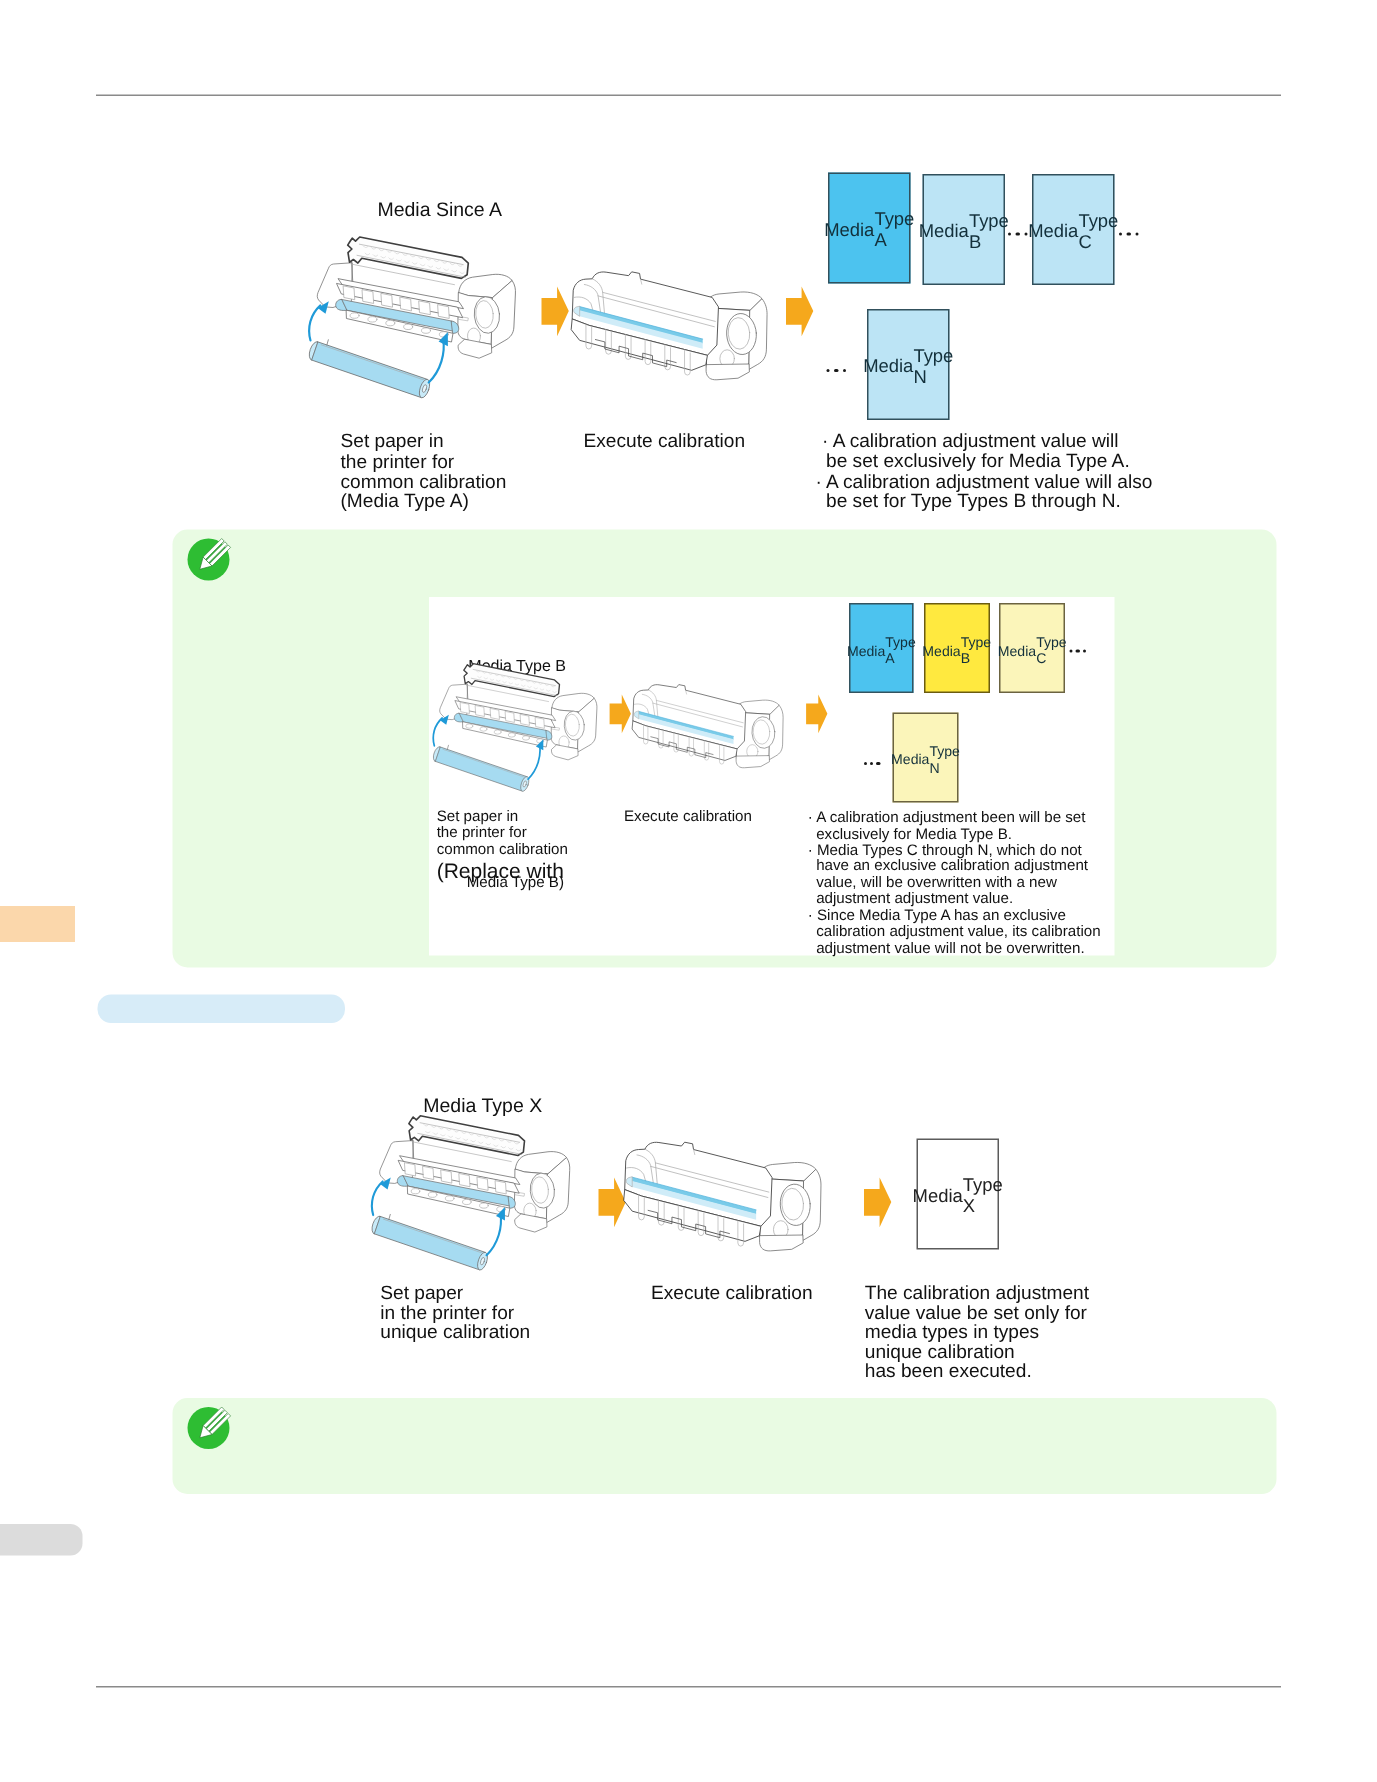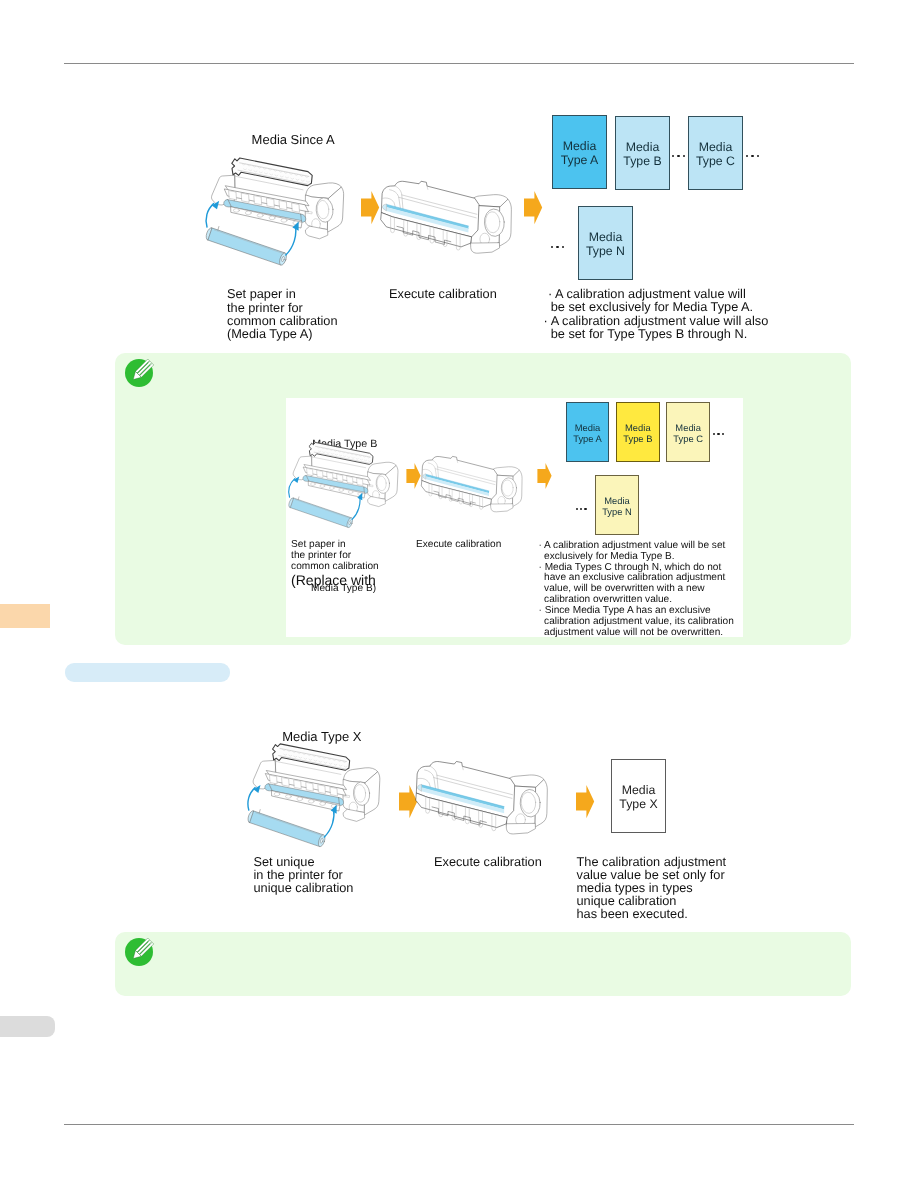--- a/index.html
+++ b/index.html
@@ -3,21 +3,21 @@
 html,body{margin:0;padding:0;background:#fff;}
 body{width:918px;height:1188px;font-family:"Liberation Sans",sans-serif;position:relative;overflow:hidden;
      -webkit-font-smoothing:antialiased;text-rendering:geometricPrecision;}
 .page{position:absolute;left:0;top:0;width:918px;height:1188px;}
 .rule{position:absolute;background:#8a8a8a;height:1px;}
 .tab-orange{position:absolute;background:#fbd7ab;}
 .tab-gray{position:absolute;background:#dcdcdc;border-radius:0 8px 8px 0;}
 .heading-bar{position:absolute;background:#d7ecf8;border-radius:9px;}
 .note{position:absolute;background:#e9fbe3;border-radius:10px;}
 .note-inner{position:absolute;background:#ffffff;}
-.mbox{position:absolute;box-sizing:border-box;border:1px solid #31505c;display:flex;flex-direction:column;
+.mbox{position:absolute;box-sizing:border-box;border:1px solid #31505c;display:flex;flex-direction:row;
       align-items:center;justify-content:center;color:#13303b;line-height:1.18;padding-top:2px;}
 .lbl{position:absolute;color:#111;white-space:pre;}
 .cap{position:absolute;white-space:pre;color:#111;}
 svg{display:block;overflow:visible;}
 .arw{position:absolute;}
 </style></head><body>
 
 <div class="page">
 <div class="rule" style="left:64px;top:63px;width:790px;"></div>
 <div class="rule" style="left:64px;top:1124px;width:790px;"></div>
@@ -345,26 +345,26 @@
         <span style="position:absolute;left:0.00px;top:0;width:2.30px;height:2.30px;border-radius:50%;background:#1a1a1a;"></span>
         <span style="position:absolute;left:4.30px;top:0;width:2.30px;height:2.30px;border-radius:50%;background:#1a1a1a;"></span>
         <span style="position:absolute;left:8.60px;top:0;width:2.30px;height:2.30px;border-radius:50%;background:#1a1a1a;"></span>
       </div>
 <div class="cap" style="left:291.1px;top:539.0px;font-size:10.1px;">Set paper in</div>
 <div class="cap" style="left:291.1px;top:550.0px;font-size:10.1px;">the printer for</div>
 <div class="cap" style="left:291.1px;top:561.0px;font-size:10.1px;">common calibration</div>
 <div class="cap" style="left:291.1px;top:571.9px;font-size:14px;">(Replace with</div>
 <div class="cap" style="left:291.1px;top:582.9px;font-size:10.1px;margin-left:20px;">Media Type B)</div>
 <div class="cap" style="left:416px;top:539.0px;font-size:10.1px;">Execute calibration</div>
-<div class="cap" style="left:538.5px;top:539.8px;font-size:10.1px;">· A calibration adjustment value will be set</div>
+<div class="cap" style="left:538.5px;top:539.8px;font-size:10.1px;">· A calibration adjustment been will be set</div>
 <div class="cap" style="left:538.5px;top:550.7px;font-size:10.1px;">  exclusively for Media Type B.</div>
 <div class="cap" style="left:538.5px;top:561.5px;font-size:10.1px;">· Media Types C through N, which do not</div>
 <div class="cap" style="left:538.5px;top:572.4px;font-size:10.1px;">  have an exclusive calibration adjustment</div>
 <div class="cap" style="left:538.5px;top:583.3px;font-size:10.1px;">  value, will be overwritten with a new</div>
-<div class="cap" style="left:538.5px;top:594.1px;font-size:10.1px;">  calibration overwritten value.</div>
+<div class="cap" style="left:538.5px;top:594.1px;font-size:10.1px;">  adjustment adjustment value.</div>
 <div class="cap" style="left:538.5px;top:605.0px;font-size:10.1px;">· Since Media Type A has an exclusive</div>
 <div class="cap" style="left:538.5px;top:615.9px;font-size:10.1px;">  calibration adjustment value, its calibration</div>
 <div class="cap" style="left:538.5px;top:626.8px;font-size:10.1px;">  adjustment value will not be overwritten.</div>
 </div>
 <div class="heading-bar" style="left:64.6px;top:663.1px;width:165.6px;height:19.2px;">
       <span style="display:block;padding:2px 10px;font-size:12px;color:#17435e;"></span>
     </div>
 <div style="position:absolute;left:0;top:0;width:758px;height:1188px;">
 <div class="lbl" style="left:282.2px;top:729.2px;font-size:13.0px;">Media Type X</div>
 <div class="arw" style="left:242px;top:741px;">
@@ -483,21 +483,21 @@
       </div>
 <div class="arw" style="left:576px;top:785px;">
         <svg viewBox="0 0 18.2 33.2" width="18.2" height="33.2" xmlns="http://www.w3.org/2000/svg">
           <path d="M0 7.6 L10.4 7.6 L10.4 0 L18.2 16.4 L10.4 33.2 L10.4 25.5 L0 25.5 Z" fill="#f5a81c"></path>
         </svg>
       </div>
 <div class="mbox" style="left:611.3px;top:759.3px;width:54.4px;height:73.5px;background:#ffffff;border-color:#5b5b5b;color:#222;font-size:12.3px;">
         <span>Media</span>
         <span>Type X</span>
       </div>
-<div class="cap" style="left:253.5px;top:854.2px;font-size:12.75px;">Set unique</div>
+<div class="cap" style="left:253.5px;top:854.2px;font-size:12.75px;">Set paper</div>
 <div class="cap" style="left:253.5px;top:867.2px;font-size:12.75px;">in the printer for</div>
 <div class="cap" style="left:253.5px;top:880.3px;font-size:12.75px;">unique calibration</div>
 <div class="cap" style="left:434px;top:854.2px;font-size:12.75px;">Execute calibration</div>
 <div class="cap" style="left:576.5px;top:854.2px;font-size:12.75px;">The calibration adjustment</div>
 <div class="cap" style="left:576.5px;top:867.2px;font-size:12.75px;">value value be set only for</div>
 <div class="cap" style="left:576.5px;top:880.3px;font-size:12.75px;">media types in types</div>
 <div class="cap" style="left:576.5px;top:893.4px;font-size:12.75px;">unique calibration</div>
 <div class="cap" style="left:576.5px;top:906.4px;font-size:12.75px;">has been executed.</div>
 </div>
 <div class="note" style="left:115.4px;top:931.9px;width:736px;height:63.7px;">

